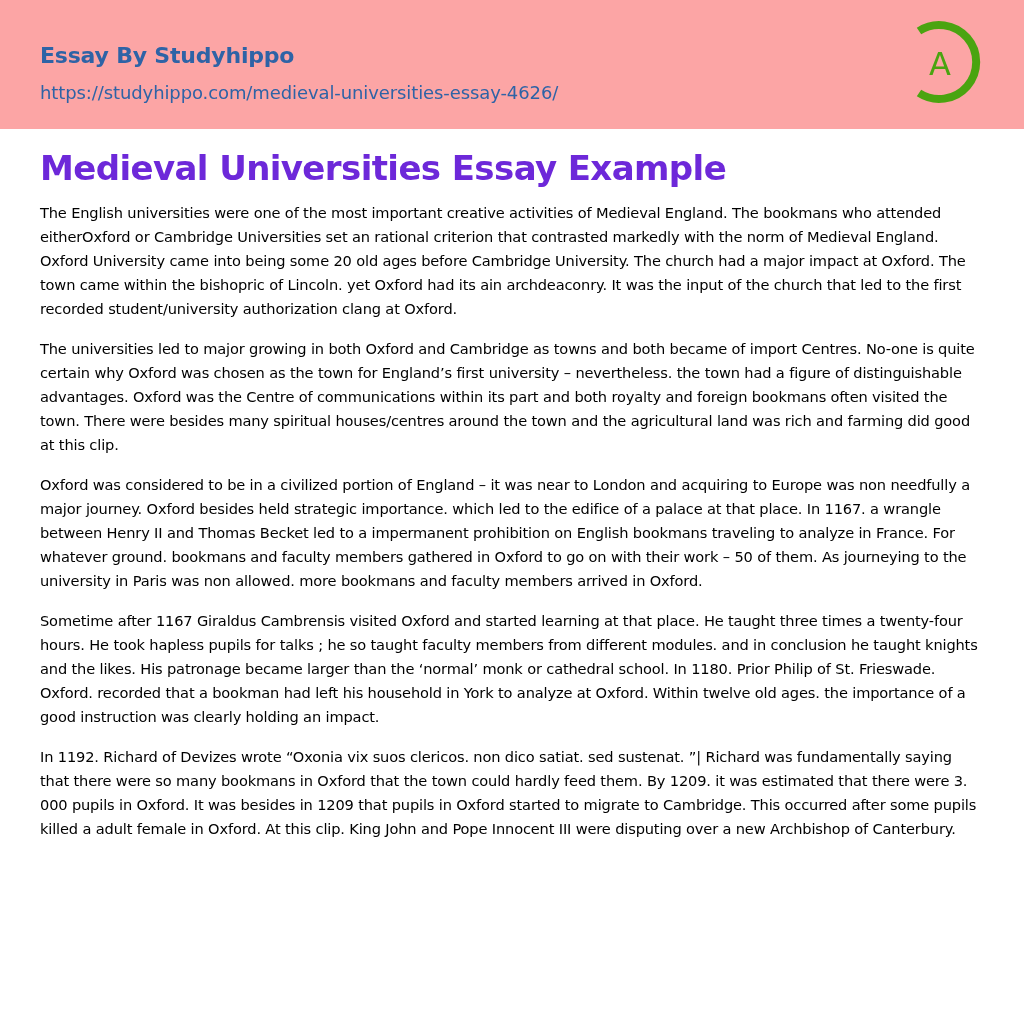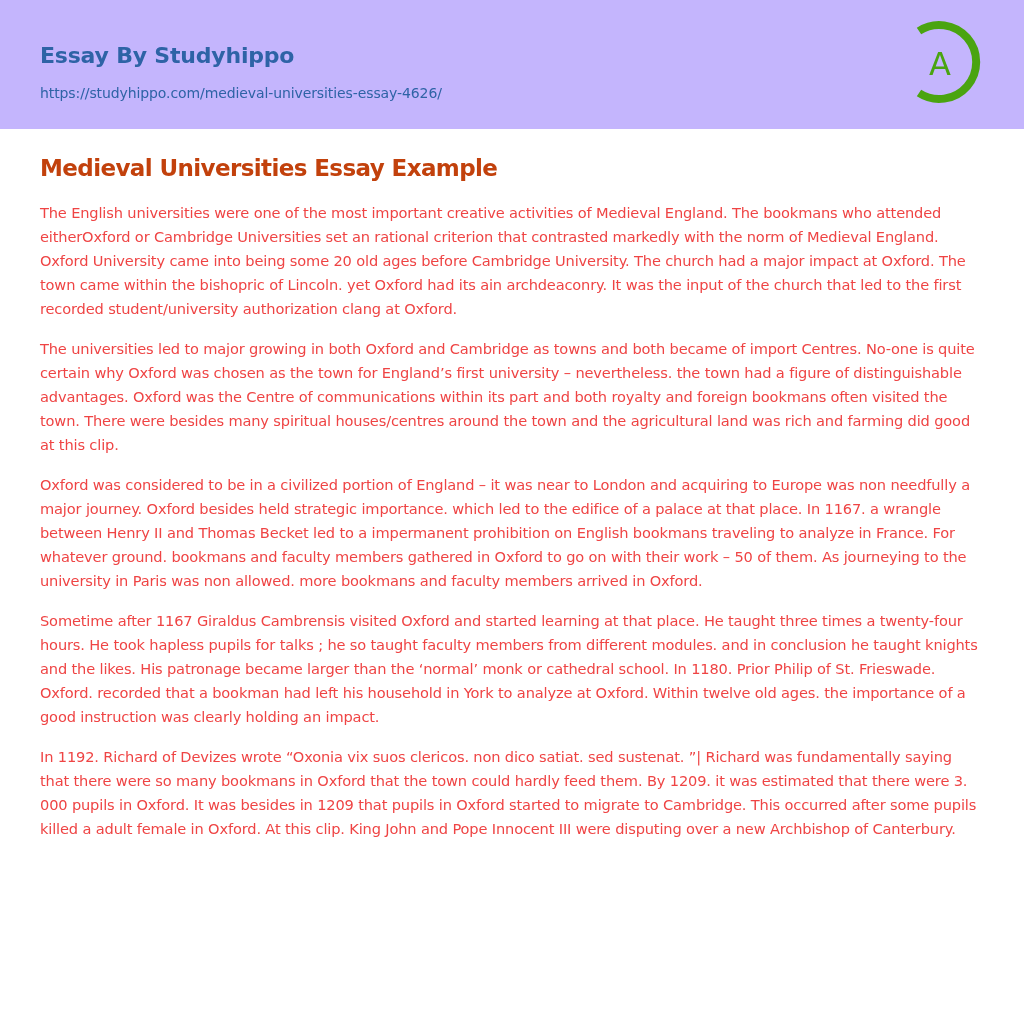--- a/index.html
+++ b/index.html
@@ -10,67 +10,67 @@
       background: #ffffff;
       overflow: hidden;
     }
     body {
       font-family: "DejaVu Sans", sans-serif;
       color: #2b2b33;
     }
     .header {
       position: relative;
       height: 129px;
-      background: #c4b5fd;
+      background: #fca5a5;
       box-sizing: border-box;
       padding: 40px 40px 0 40px;
     }
     .brand {
       font-family: "DejaVu Sans", sans-serif;
       font-weight: bold;
       font-size: 22px;
       color: #2e63a6;
       letter-spacing: -0.2px;
       margin: 2px 0 0 0;
       line-height: 28px;
     }
     .url {
       display: inline-block;
       font-family: "DejaVu Sans", sans-serif;
-      font-size: 14px;
+      font-size: 18px;
       color: #2e63a6;
       margin-top: 13px;
       line-height: 20px;
       text-decoration: none;
       letter-spacing: -0.1px;
     }
     .logo {
       position: absolute;
       left: 911px;
       top: 19px;
       width: 76px;
       height: 86px;
     }
     .main {
       padding: 0 40px;
     }
     .title {
       font-family: "DejaVu Sans", sans-serif;
       font-weight: bold;
-      font-size: 23px;
-      color: #c2410c;
+      font-size: 34px;
+      color: #6d28d9;
       margin: 18px 0 12px 0;
       line-height: 42px;
       letter-spacing: -0.6px;
     }
     .para {
       font-family: "DejaVu Sans", sans-serif;
       font-size: 14.6px;
       line-height: 24px;
-      color: #ef4444;
+      color: #000000;
       margin: 0 0 16px 0;
       letter-spacing: -0.15px;
       width: 944px;
     }
   </style>
 </head>
 <body>
 
 <div class="header">
   <div class="brand">Essay By Studyhippo</div>

